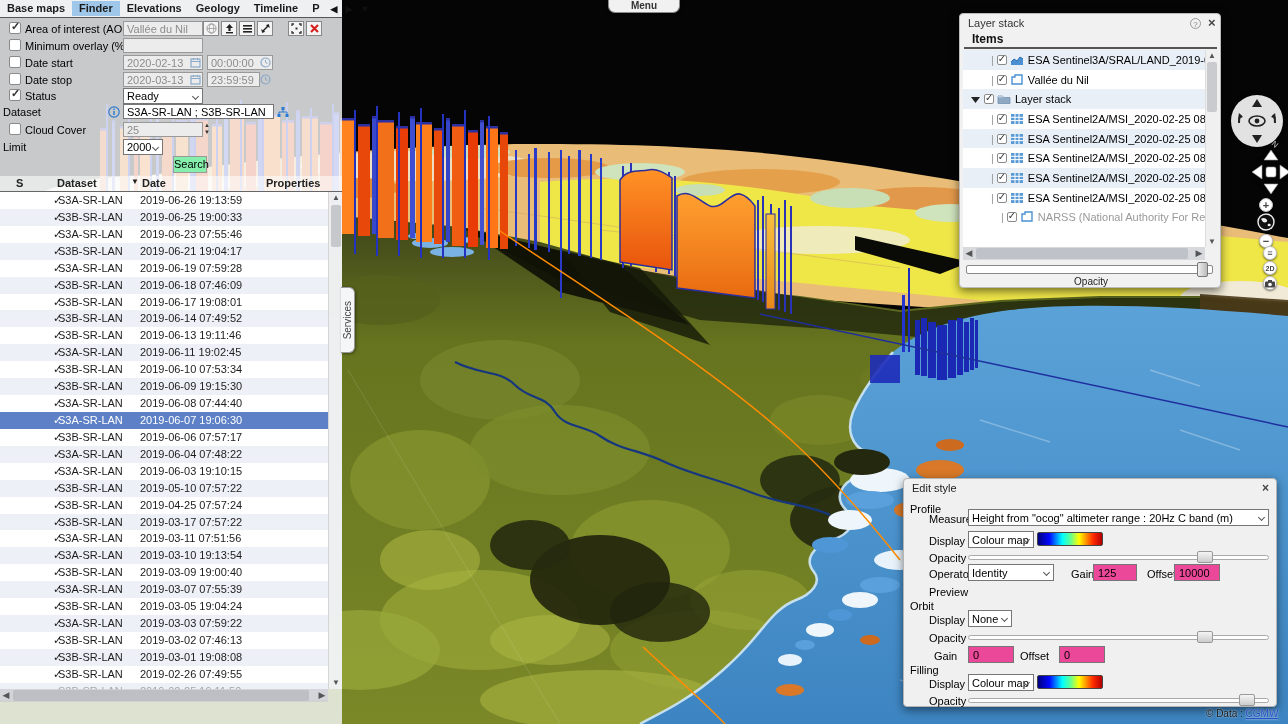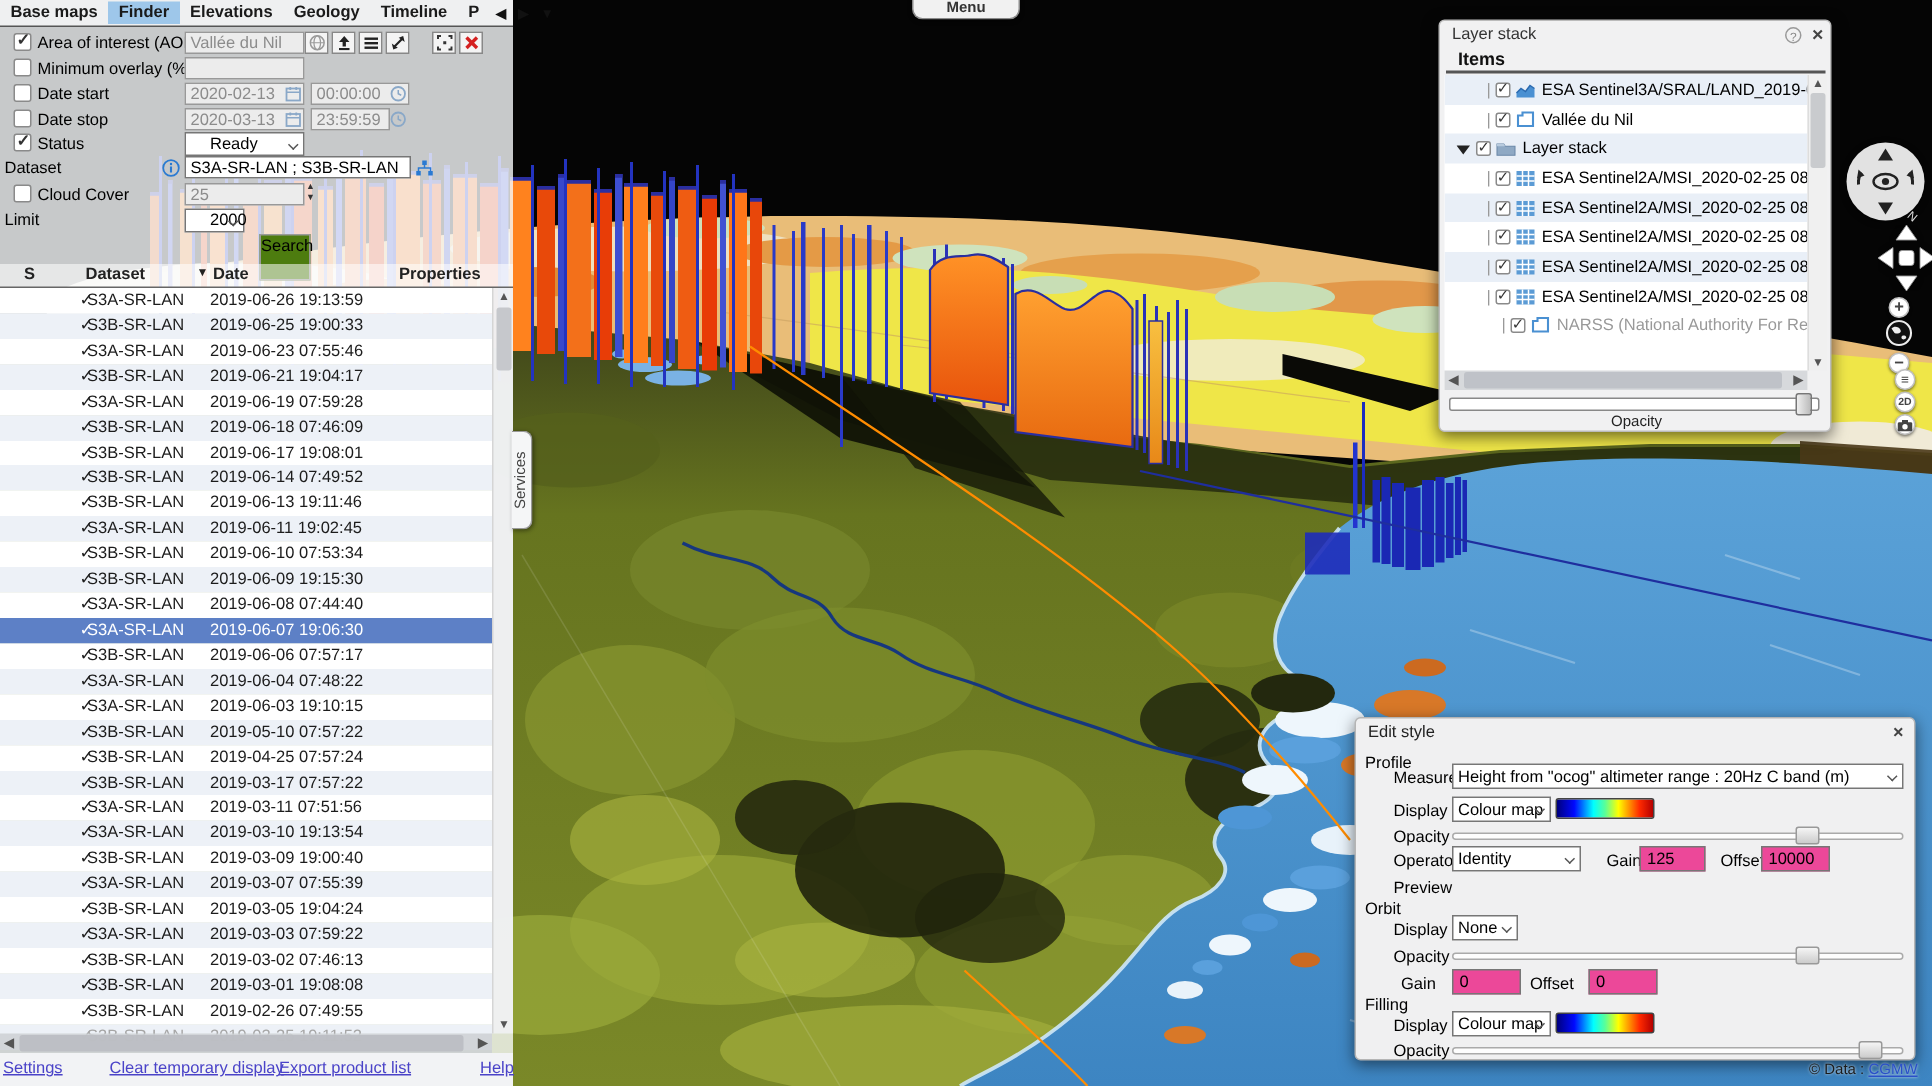--- a/index.html
+++ b/index.html
@@ -11,25 +11,25 @@
 #lpanel{position:absolute;left:0;top:0;width:342px;height:724px;background:rgba(248,250,251,0.8)}
 #menubar{position:absolute;left:0;top:0;width:342px;height:18px;background:#eff0f1;border-bottom:1px solid #555;display:flex;align-items:center;font-weight:bold;color:#1a1a1a}
 .mtab{padding:1px 7px 2px 7px;white-space:nowrap}
 .mtab.active{background:#9ec7ea}
 .marr{font-size:9px;padding:0 4px;color:#111}
 .lbl{position:absolute;color:#000;white-space:nowrap}
 .cb{position:absolute;width:12px;height:12px;background:#fff;border:1px solid #8a8a8a;border-radius:2px}
 .cb.on::after{content:"✓";position:absolute;left:1px;top:-3px;font-size:11px;color:#333;font-weight:bold}
 .inp{position:absolute;height:15px;border:1px solid #999;background:#ececec;color:#8c8c8c;padding:1px 3px;white-space:nowrap;overflow:hidden}
 .inp.en{background:#fff;color:#000;border-color:#767676}
-.sel{position:absolute;height:16px;border:1px solid #767676;background:#fff;color:#000;padding:1px 16px;white-space:nowrap}
+.sel{position:absolute;height:16px;border:1px solid #767676;background:#fff;color:#000;padding:1px 3px;white-space:nowrap}
 .chev{position:absolute;right:4px;top:5px;width:5px;height:5px;border-right:1.5px solid #555;border-bottom:1.5px solid #555;transform:rotate(45deg)}
 .icbtn{position:absolute;width:16px;height:15px;border:1px solid #888;background:#f4f4f4;display:flex;align-items:center;justify-content:center}
 .ficon{position:absolute;width:11px;height:11px}
-#searchbtn{position:absolute;left:173px;top:156px;width:34px;height:31px;background:#4d7c0f;border:1px solid #9a9a9a;font-size:11px;text-align:left;line-height:15px;color:#000}
+#searchbtn{position:absolute;left:173px;top:156px;width:34px;height:17px;background:#86efac;border:1px solid #9a9a9a;font-size:11px;text-align:left;line-height:15px;color:#000}
 #thead{position:absolute;left:0;top:176px;width:342px;height:16px;background:rgba(255,255,255,0.55);border-bottom:1px solid #666;font-weight:bold;color:#222}
 #thead span{position:absolute;top:1px}
 #trows{position:absolute;left:0;top:192px;width:328px;height:508px}
 .trow{height:16.93px;line-height:16.93px;color:#1c1c1c;background:#fff;position:relative;white-space:nowrap}
 .trow.alt{background:#edf1f7}
 .trow.selected{background:#5d80c6;color:#fff}
 .trow.dim{color:#a6a6a6}
 .trow .c0{position:absolute;left:53px}
 .trow .c1{position:absolute;left:58px}
 .trow .c2{position:absolute;left:140px}
@@ -641,26 +641,20 @@
     <div id="vsb">
       <div class="arr" style="top:0">▲</div>
       <div class="thumb"></div>
       <div class="arr" style="bottom:0">▼</div>
     </div>
     <div id="hsb">
       <div class="arr" style="left:0">◀</div>
       <div class="thumb"></div>
       <div class="arr" style="right:0">▶</div>
     </div>
-    <div id="links">
-      <a style="left:2px">Settings</a>
-      <a style="left:73px">Clear temporary display</a>
-      <a style="left:186px">Export product list</a>
-      <a style="left:320px">Help</a>
-    </div>
   </div>
 
   <div id="menubtn">Menu</div>
 
   <div id="services">
       <span>Services</span>
     </div>
 
   <div id="lstack">
     <div class="title">Layer stack</div>

